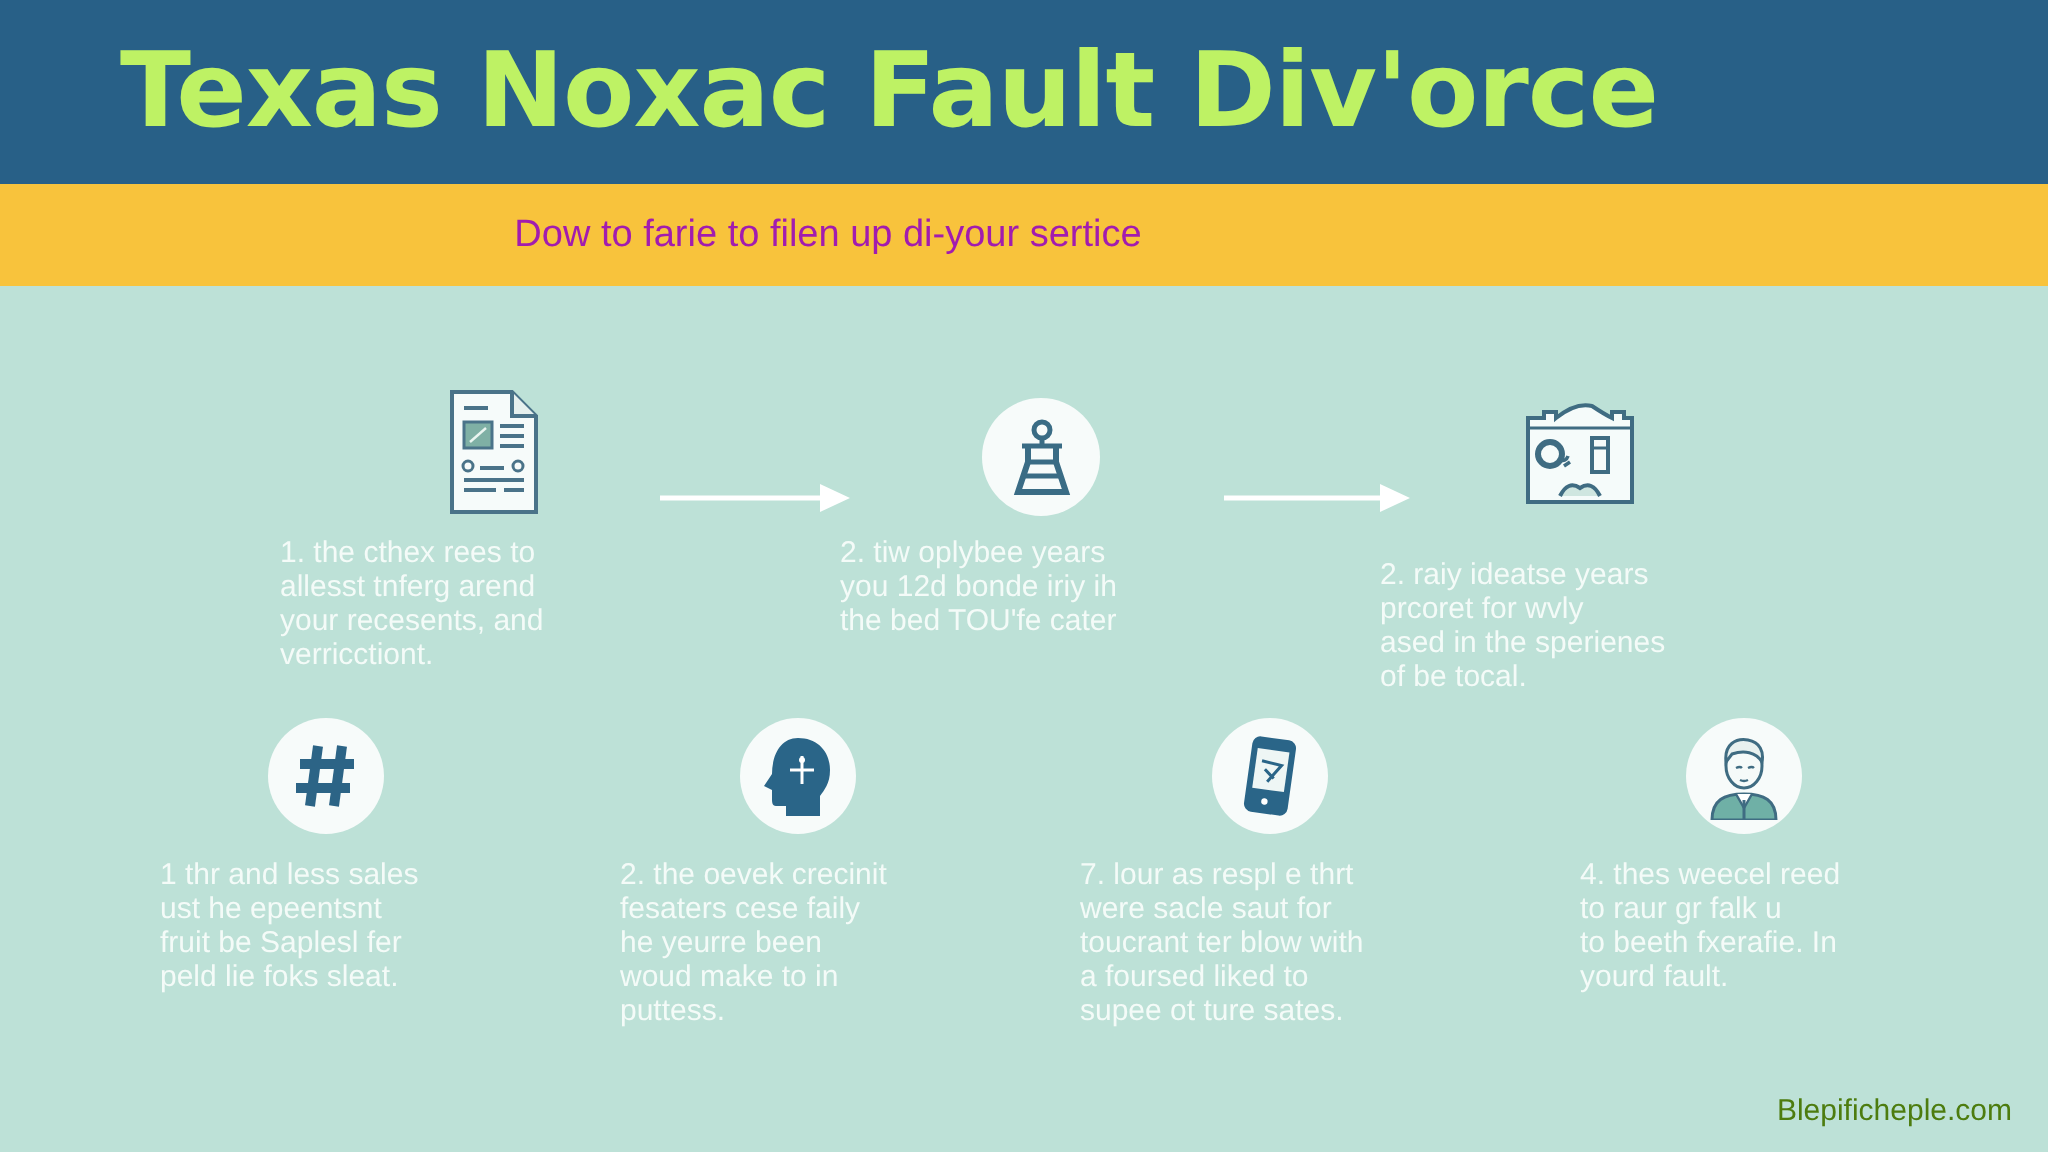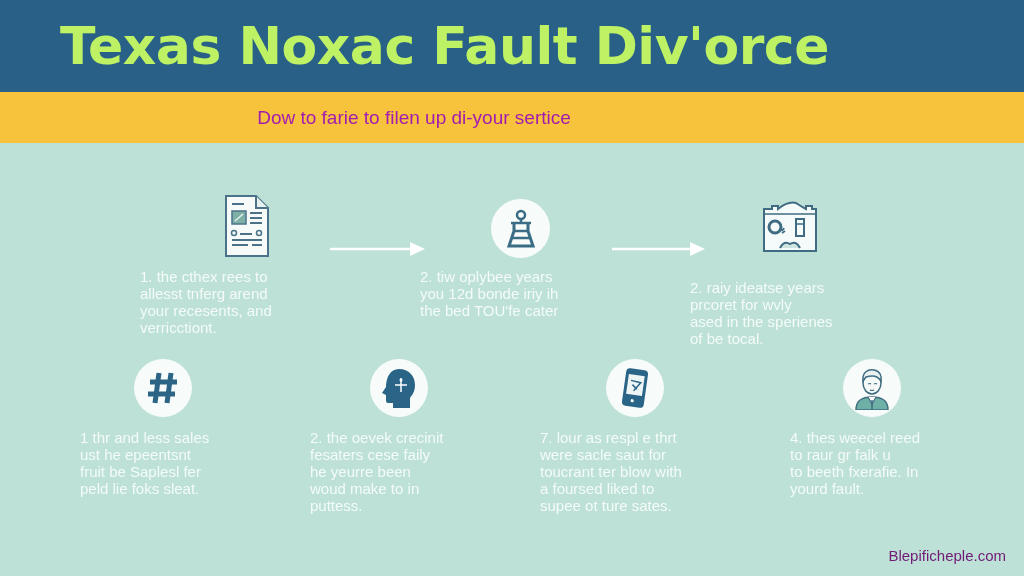--- a/index.html
+++ b/index.html
@@ -47,21 +47,21 @@
     display: flex; align-items: center; justify-content: center;
   }
   .icon-plain {
     position: absolute; display: flex; align-items: center; justify-content: center;
   }
   .arrow {
     position: absolute; height: 16px;
   }
   .footer {
     position: absolute; right: 18px; bottom: 12px;
-    color: #701a75; font-size: 15px;
+    color: #4d7c0f; font-size: 15px;
     font-family: "Liberation Sans", sans-serif;
   }
 </style>
 </head>
 <body>
 
 <div class="header">
   <div class="title">Texas Noxac Fault Div'orce</div>
 </div>
 

